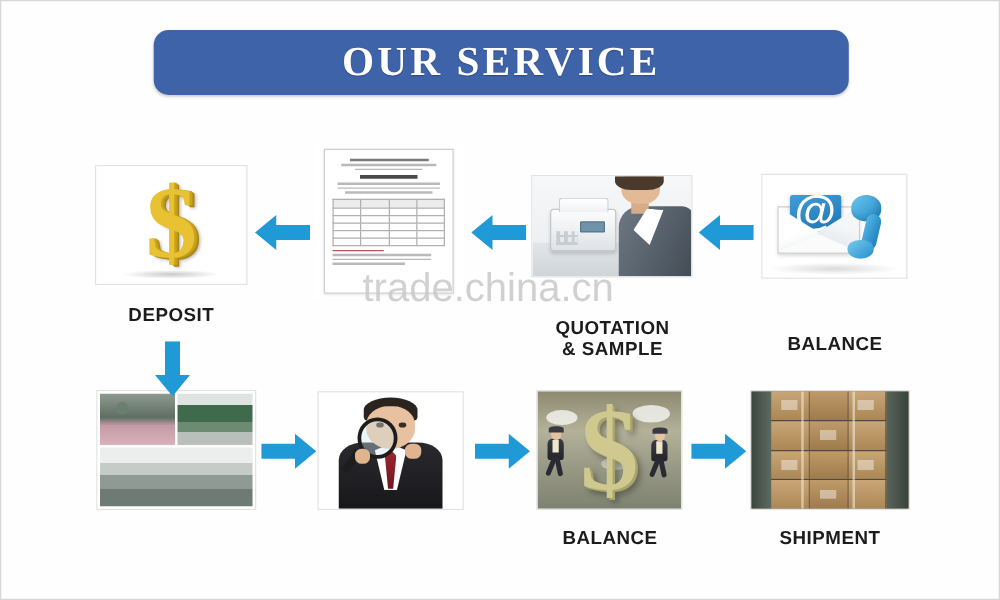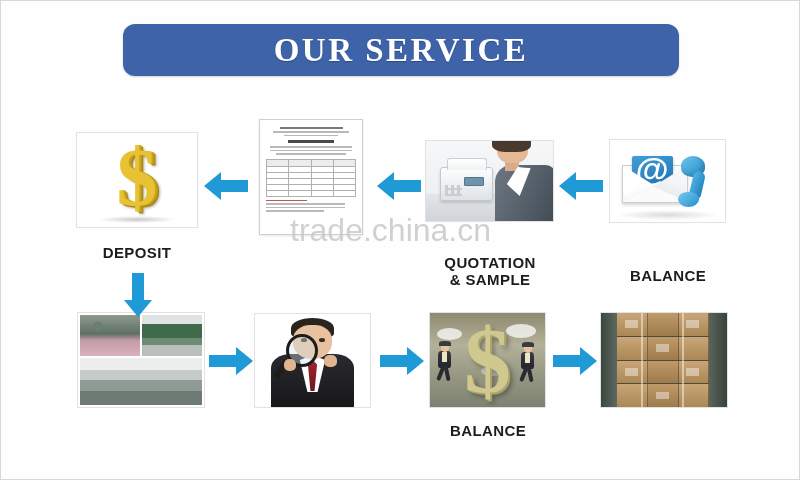--- a/index.html
+++ b/index.html
@@ -469,20 +469,21 @@
                 <i class="box-lbl"></i>
               </div>
               <div class="box"></div>
             </div>
         </div>
         <div class="ship-strapV" style="left:32%;"></div>
         <div class="ship-strapV" style="left:64%;"></div>
       </div>
     </div>
   </div>
+  <div class="caption" style="left:595px;top:421px;width:136px;">SHIPMENT</div>
 
   <svg class="arrow" style="left:208px;top:343px;" width="44" height="34" viewBox="0 0 44 34">
     <polygon points="44,17 27,3 27,11 0,11 0,23 27,23 27,31" fill="#1f9ad6"></polygon>
   </svg>
   <svg class="arrow" style="left:379px;top:343px;" width="44" height="34" viewBox="0 0 44 34">
     <polygon points="44,17 27,3 27,11 0,11 0,23 27,23 27,31" fill="#1f9ad6"></polygon>
   </svg>
   <svg class="arrow" style="left:552px;top:343px;" width="44" height="34" viewBox="0 0 44 34">
     <polygon points="44,17 27,3 27,11 0,11 0,23 27,23 27,31" fill="#1f9ad6"></polygon>
   </svg>

